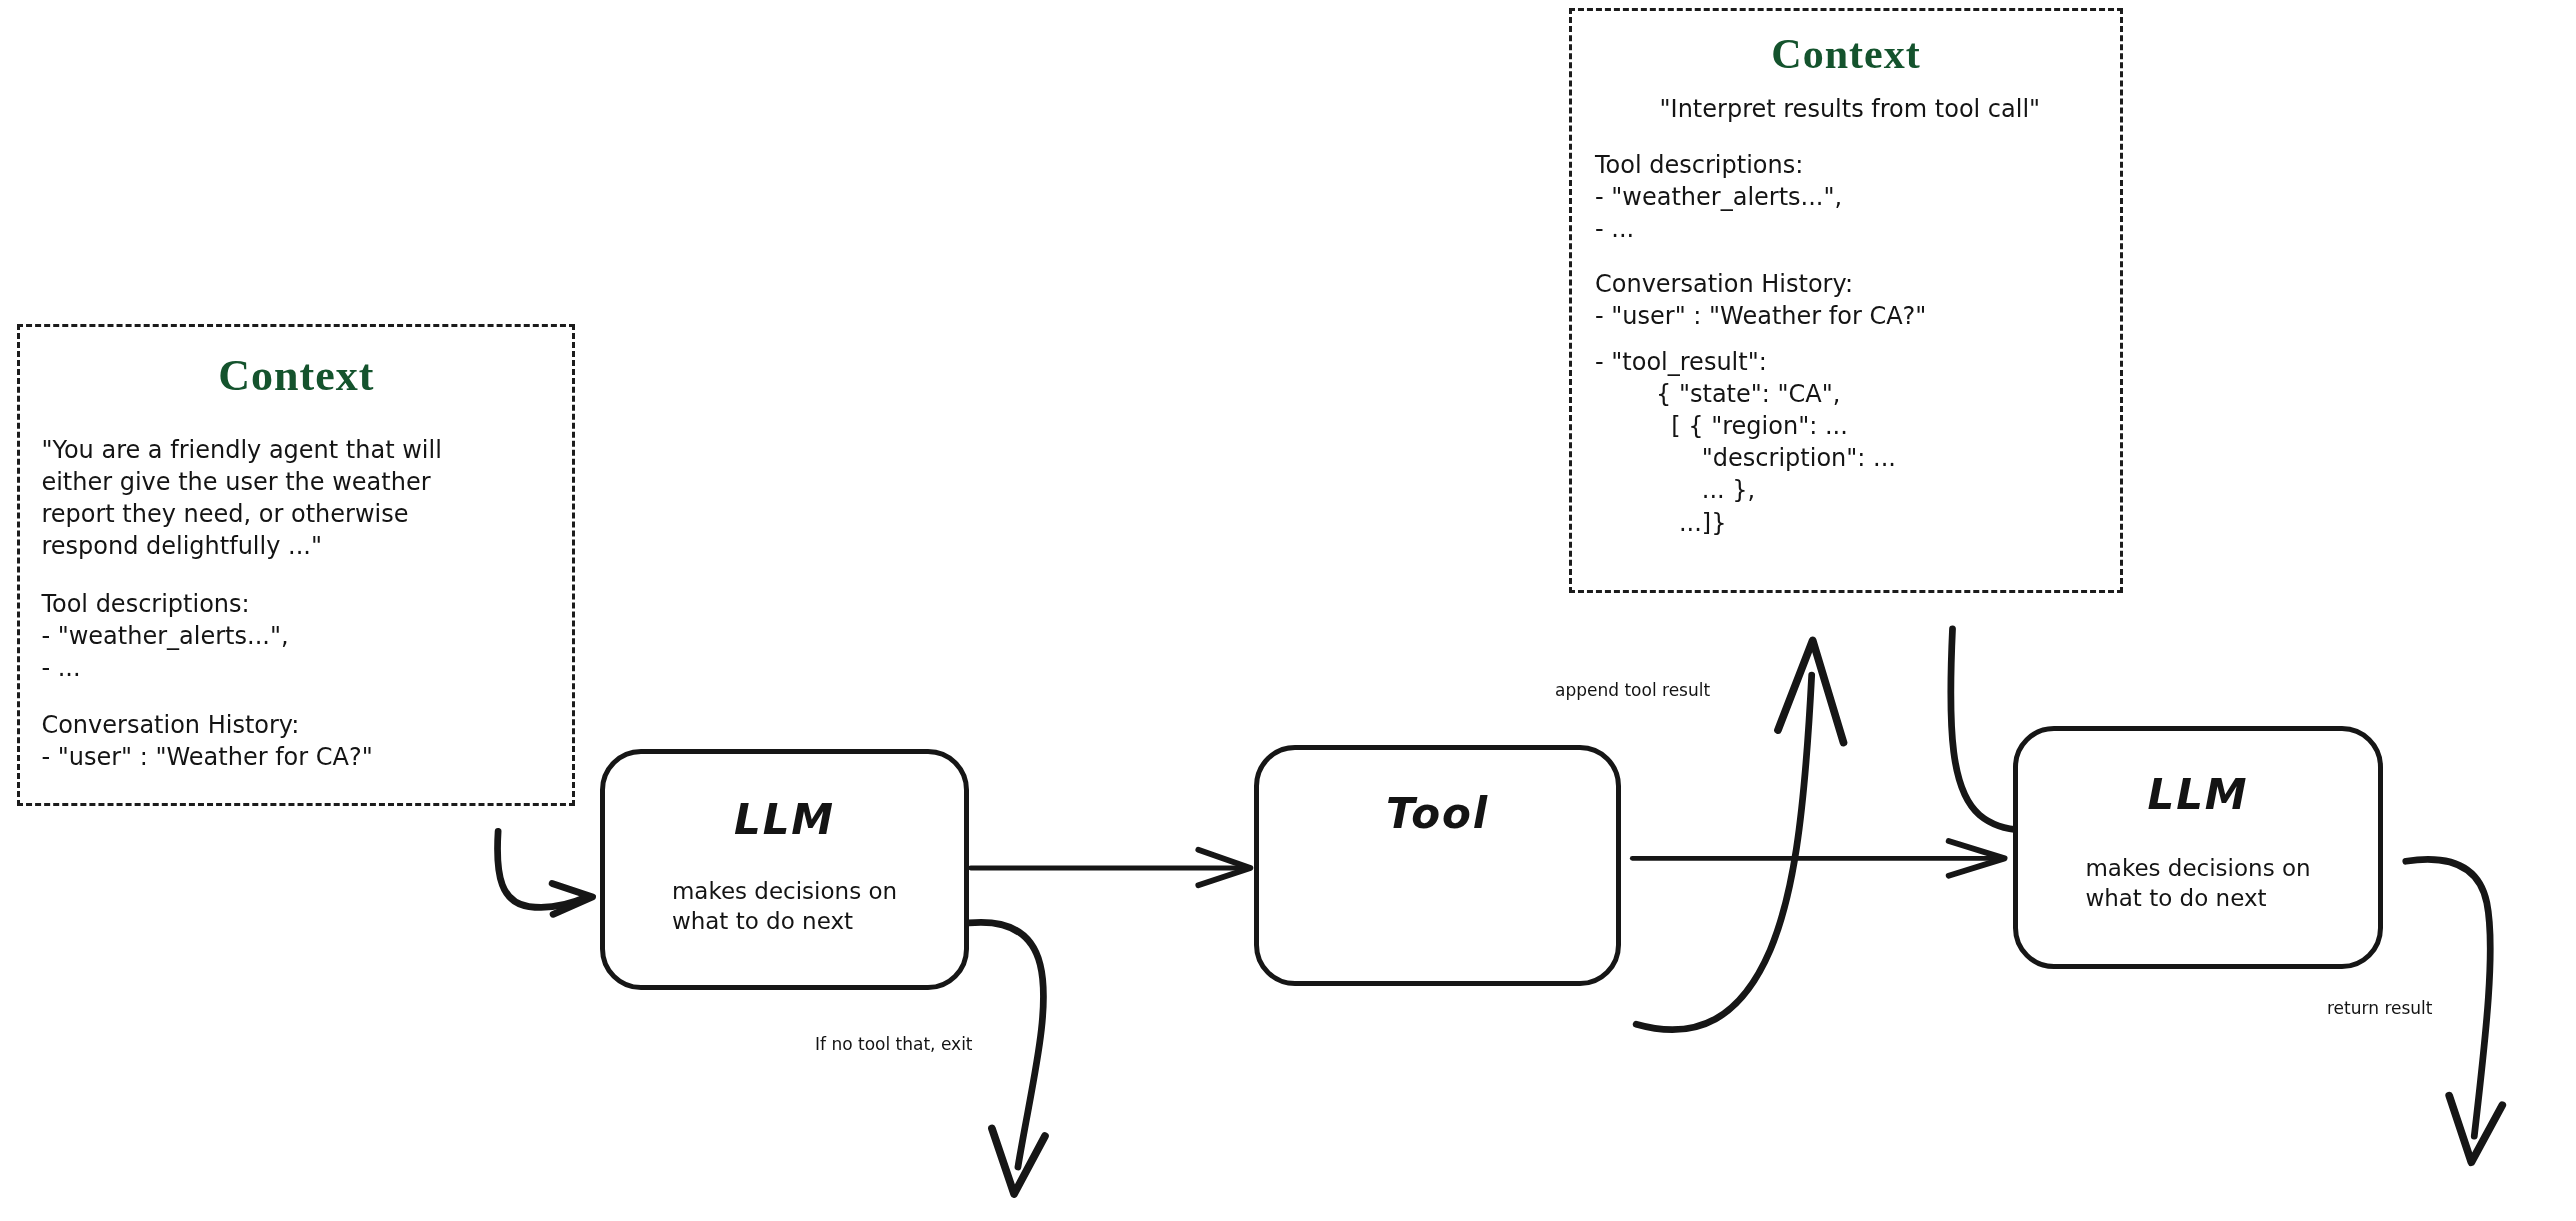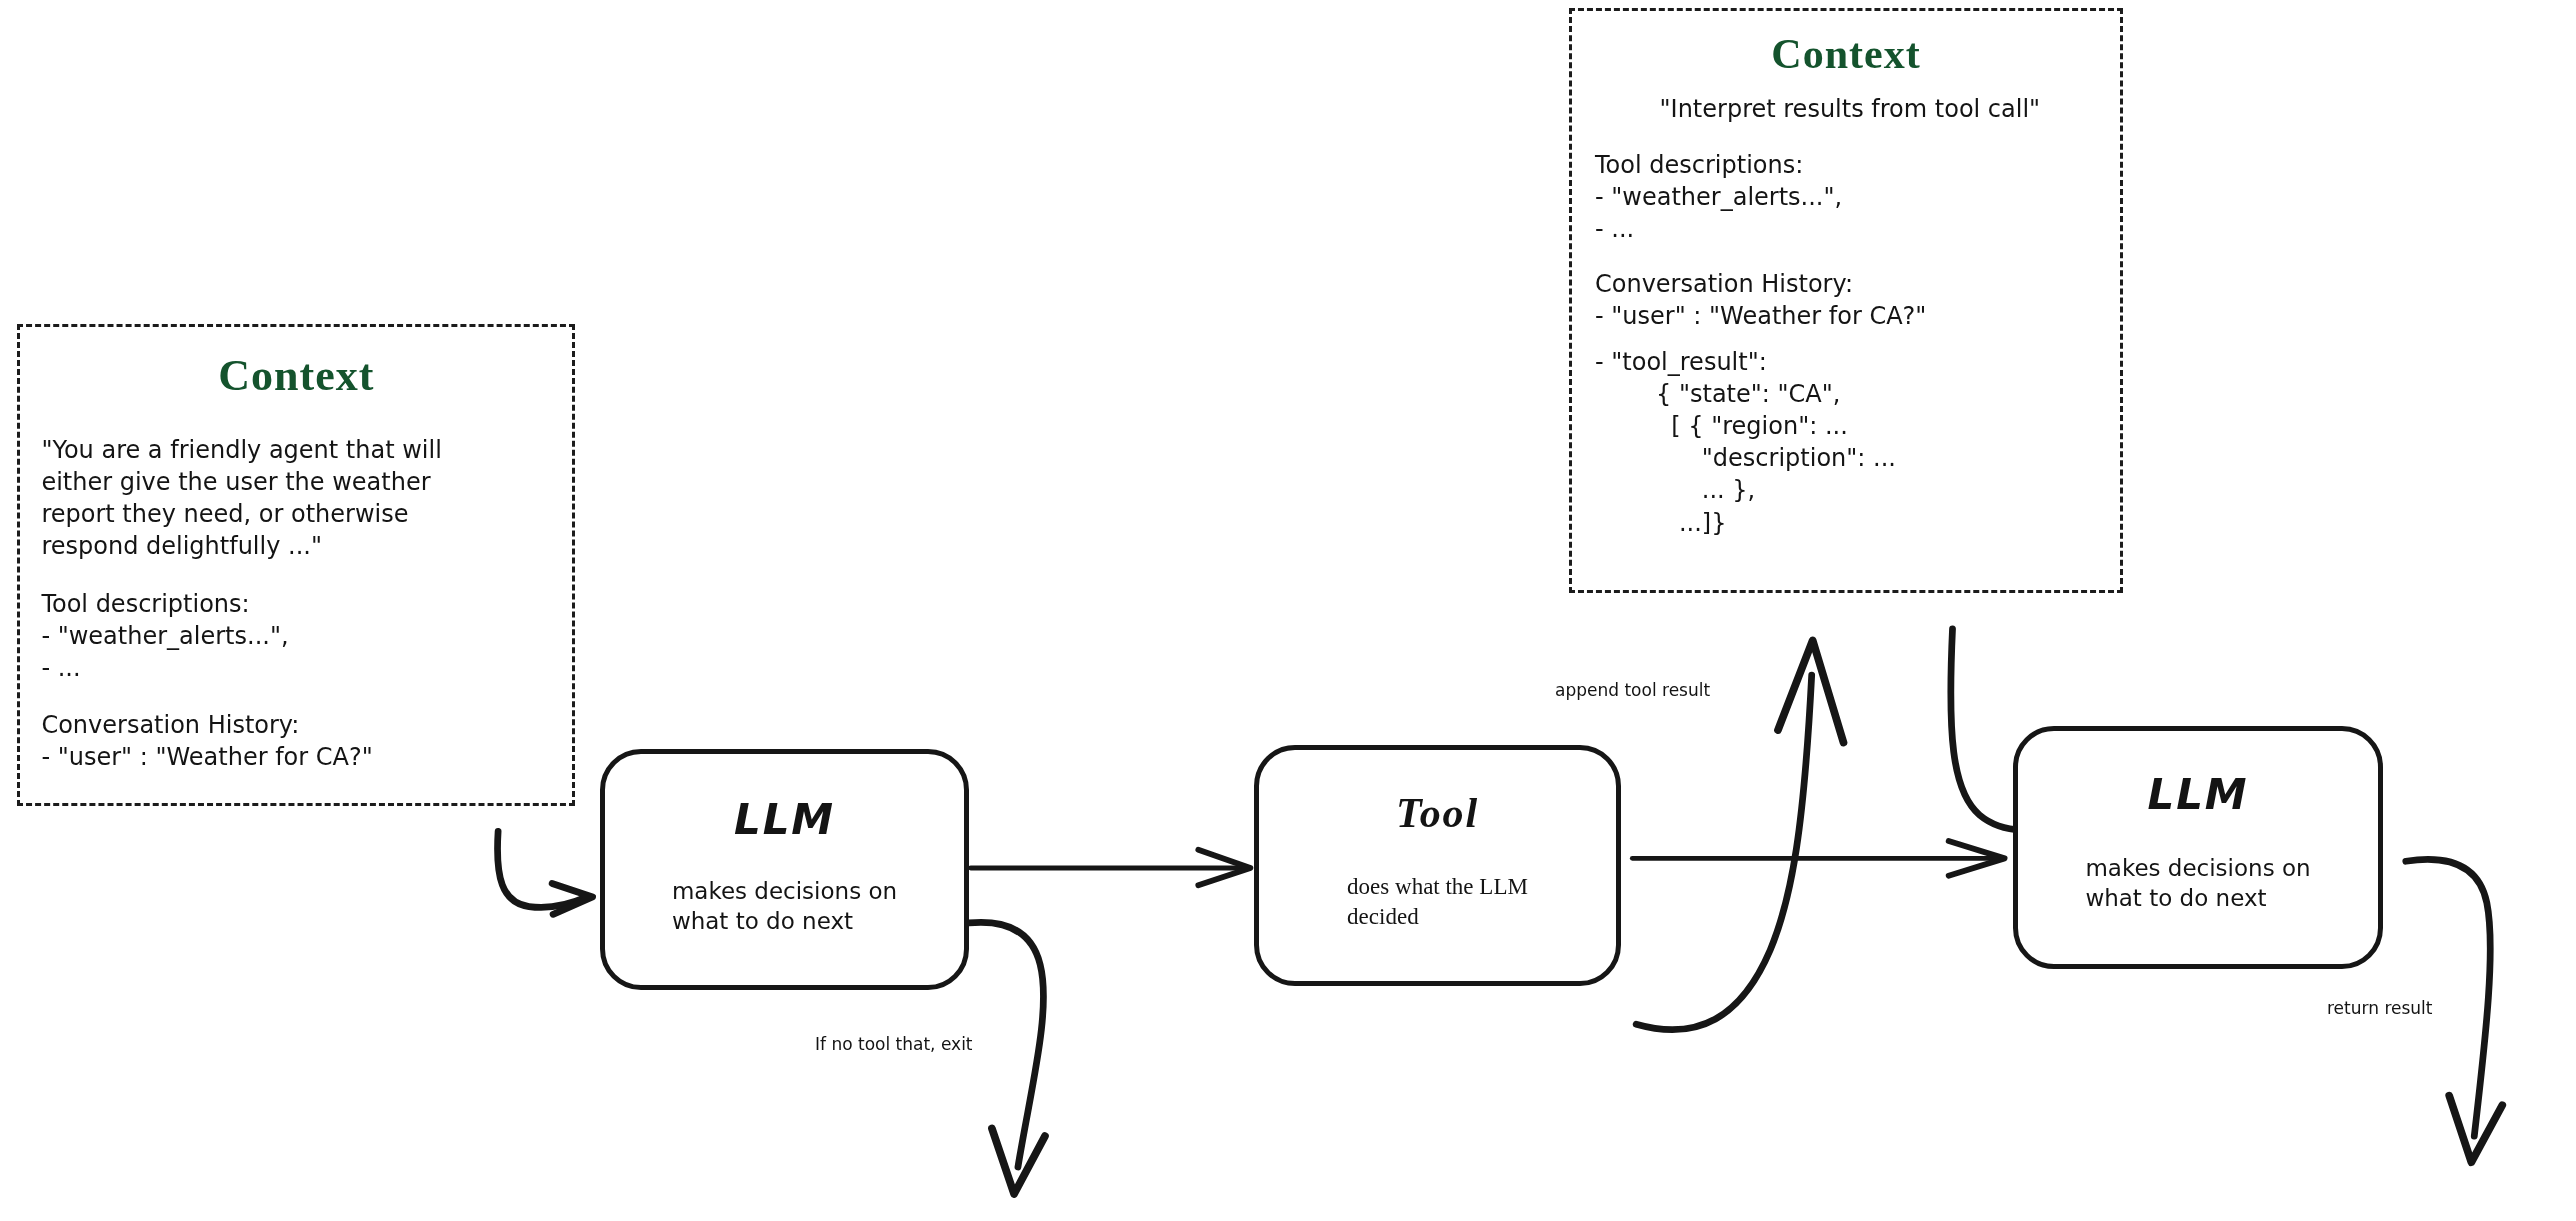--- a/index.html
+++ b/index.html
@@ -89,21 +89,21 @@
     font-size: 23px;
     line-height: 1.3;
     color: #141414;
     text-align: left;
     white-space: pre-line;
   }
   #node-llm-1 { left: 600px; top: 749px; width: 369px; height: 241px; }
   #node-llm-1 .node-title { margin-top: 41px; }
   #node-llm-1 .node-sub { margin-top: 33px; }
 
-  #node-tool { left: 1254px; top: 745px; width: 367px; height: 241px; font-family: Liberation Serif, serif; }
+  #node-tool { left: 1254px; top: 745px; width: 367px; height: 241px; }
   #node-tool .node-title { margin-top: 39px; }
   #node-tool .node-sub { margin-top: 35px; }
 
   #node-llm-2 { left: 2013px; top: 726px; width: 370px; height: 243px; }
   #node-llm-2 .node-title { margin-top: 39px; }
   #node-llm-2 .node-sub { margin-top: 35px; }
 
   
   .edge-label {
     position: absolute;
@@ -181,22 +181,20 @@
   </div>
 
   <div class="node" id="node-llm-1">
     <div class="node-title">LLM</div>
     <div class="node-sub">makes decisions on
 what to do next</div>
   </div>
 
   <div class="node" id="node-tool">
     <div class="node-title">Tool</div>
-    <div class="node-sub">does what the LLM
-decided</div>
   </div>
 
   <div class="node" id="node-llm-2">
     <div class="node-title">LLM</div>
     <div class="node-sub">makes decisions on
 what to do next</div>
   </div>
 
   <div class="edge-label" id="label-append">append tool result</div>
   <div class="edge-label" id="label-exit">If no tool that, exit</div>

